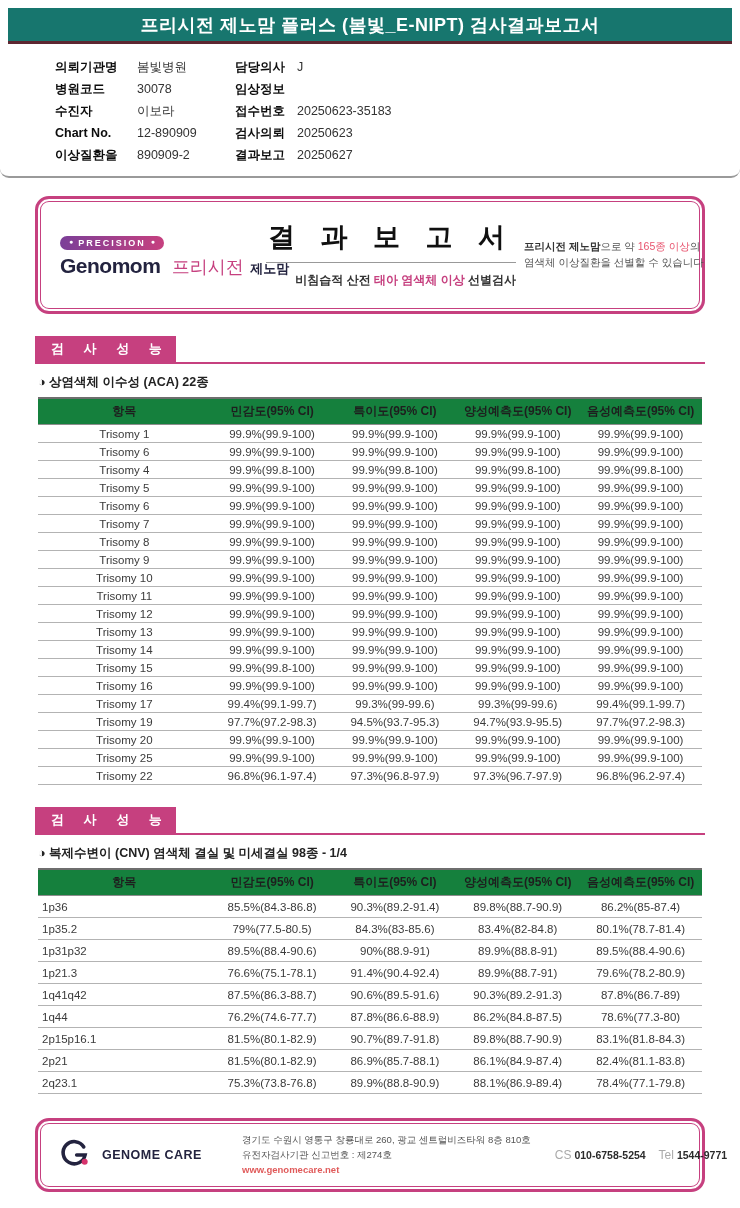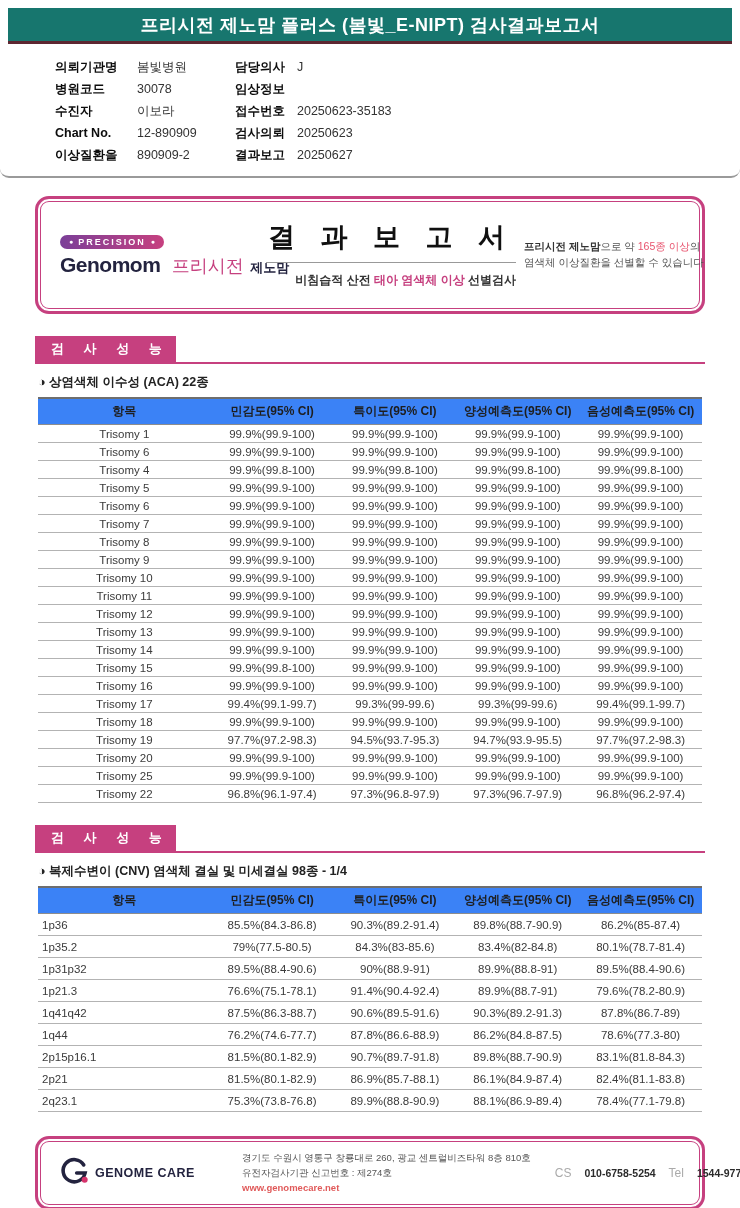--- a/index.html
+++ b/index.html
@@ -43,21 +43,21 @@
   .m-box{
     margin:18px 35px 0 35px;
     border:3px solid var(--magenta); border-radius:14px;
     box-shadow:inset 0 0 0 2px #fff, inset 0 0 0 3px var(--magenta);
     background:#fff;
   }
   
   .banner{display:flex; align-items:center; padding:20px 22px 22px 22px; gap:8px;}
   .logo-block{width:198px; flex:none;}
   .precision-badge{
-    display:inline-flex; align-items:center; gap:5px;
+    display:inline-flex; align-items:flex-start; gap:5px;
     background:linear-gradient(90deg,#7b3f98,var(--magenta));
     border-radius:10px; padding:2px 9px; color:#fff;
     font-size:9px; font-weight:bold; letter-spacing:2px;
   }
   .precision-badge .dot{font-size:7px; letter-spacing:0;}
   .brand-line{margin-top:4px; white-space:nowrap;}
   .brand-en{font-size:21px; font-weight:bold; color:#23233f; letter-spacing:-.5px;}
   .brand-kr-accent{font-size:18px; font-weight:normal; color:var(--magenta); margin-left:7px;}
   .brand-kr{font-size:13px; font-weight:bold; color:#23233f; margin-left:2px;}
   .center-block{flex:1; text-align:center;}
@@ -78,39 +78,39 @@
     font-size:13px; letter-spacing:8px; padding:4px 6px 4px 16px;
   }
   .section-sub{
     margin:10px 35px 6px 38px; font-size:12.5px; color:#222; font-weight:bold;
   }
   
   .tbl-wrap{margin:0 38px;}
   table{width:100%; border-collapse:collapse; table-layout:fixed;}
   col.c-item{width:26%;} col.c-val{width:18.5%;}
   thead th{
-    background:#3b82f6; border-top:2px solid #6e6e6e; border-bottom:1px solid #8d8d8d;
+    background:#15803d; border-top:2px solid #6e6e6e; border-bottom:1px solid #8d8d8d;
     font-size:12px; font-weight:bold; color:#1e1e1e; padding:4px 2px; text-align:center;
   }
   tbody td{
     border-bottom:1px solid #b3b3b3; font-size:11.5px; color:#3a3a3a;
     text-align:center; padding:3px 2px; white-space:nowrap;
   }
   .tbl1 tbody td{padding:2.5px 2px;}
   .tbl2 tbody td{padding:4.5px 2px;}
   .tbl2 tbody td:first-child{text-align:left; padding-left:4px;}
   
   .footer-box{display:flex; align-items:center; padding:11px 20px; gap:14px; margin-top:24px;}
-  .gc-logo{flex:none; display:flex; align-items:center; gap:5px; width:170px;}
+  .gc-logo{flex:none; display:flex; align-items:center; gap:12px; width:170px;}
   .gc-name{font-size:12.5px; font-weight:bold; color:#23233f; letter-spacing:.5px;}
   .footer-addr{flex:1; font-size:9.5px; color:#555; line-height:1.6; white-space:nowrap;}
   .website{color:#e05a5a; font-weight:bold; text-decoration:none;}
   .footer-contacts{flex:none; font-size:10.5px; color:#333; white-space:nowrap;}
   .footer-contacts .lbl{color:#aaa; font-size:12px; margin:0 3px 0 10px;}
-  .footer-contacts .num{font-weight:bold; color:#2b2b2b;margin-left:10px;}
+  .footer-contacts .num{font-weight:bold; color:#2b2b2b;}
 </style>
 </head>
 <body>
 
 <header class="top-bar">
   <h1>프리시전 제노맘 플러스 (봄빛_E-NIPT) 검사결과보고서</h1>
 </header>
 <div class="top-underline"></div>
 
 <section class="patient-info">
@@ -318,27 +318,20 @@
           <td>99.9%(99.9-100)</td>
           <td>99.9%(99.9-100)</td>
           <td>99.9%(99.9-100)</td>
         </tr>
         <tr>
           <td>Trisomy 17</td>
           <td>99.4%(99.1-99.7)</td>
           <td>99.3%(99-99.6)</td>
           <td>99.3%(99-99.6)</td>
           <td>99.4%(99.1-99.7)</td>
-        </tr>
-        <tr>
-          <td>Trisomy 18</td>
-          <td>99.9%(99.9-100)</td>
-          <td>99.9%(99.9-100)</td>
-          <td>99.9%(99.9-100)</td>
-          <td>99.9%(99.9-100)</td>
         </tr>
         <tr>
           <td>Trisomy 19</td>
           <td>97.7%(97.2-98.3)</td>
           <td>94.5%(93.7-95.3)</td>
           <td>94.7%(93.9-95.5)</td>
           <td>97.7%(97.2-98.3)</td>
         </tr>
         <tr>
           <td>Trisomy 20</td>

